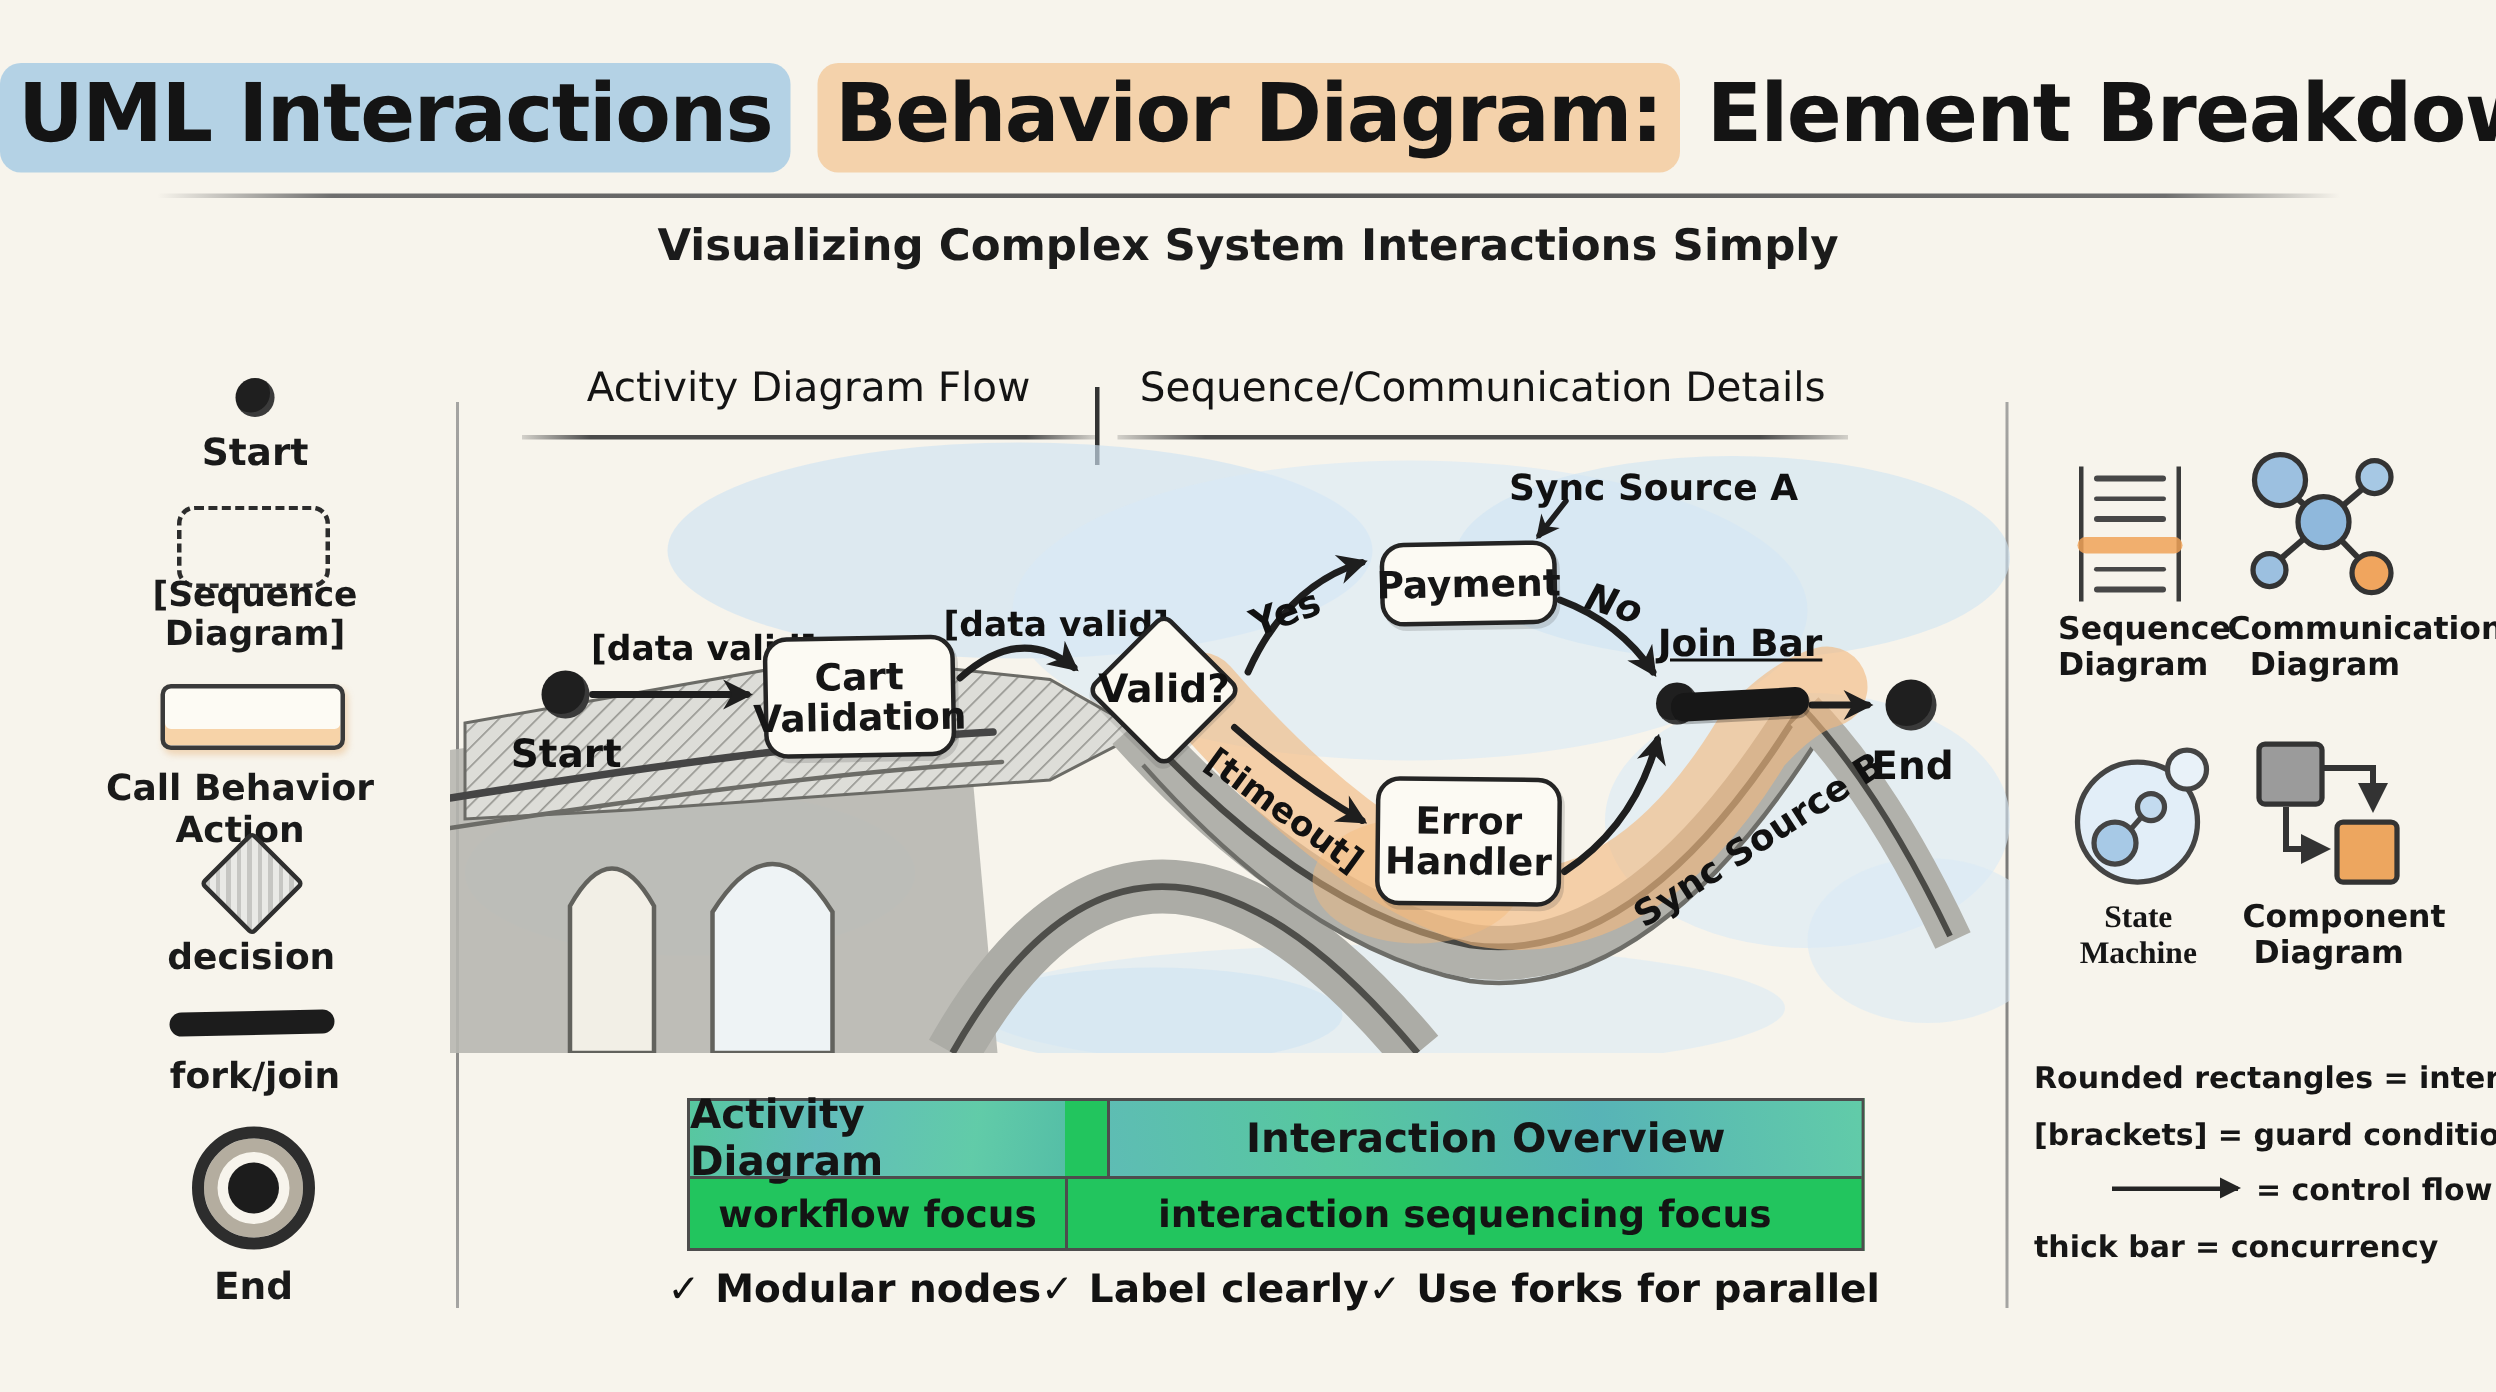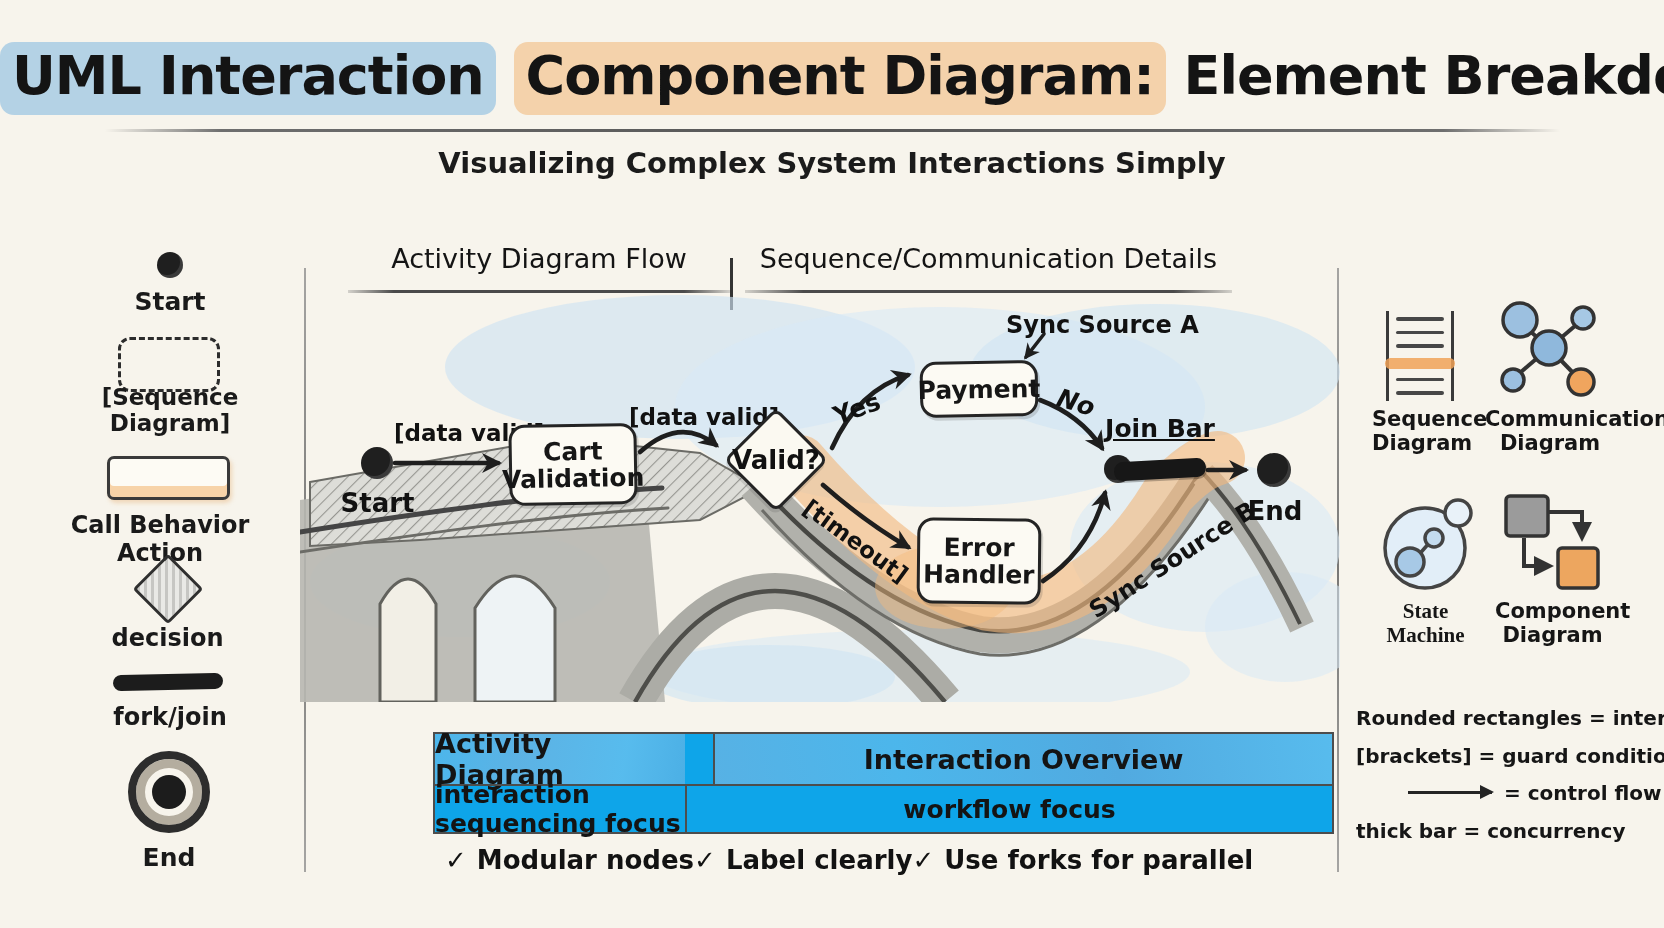--- a/index.html
+++ b/index.html
@@ -48,21 +48,21 @@
     box-shadow:2px 3px 0 rgba(60,60,60,.18); }
   .guard{ font-weight:bold; font-size:23px; color:#111; white-space:nowrap; }
   .flow-label{ font-weight:bold; font-size:26px; color:#111; }
   .branch-label{ font-weight:bold; font-size:25px; color:#111; white-space:nowrap; }
   .valid-diamond{ border:3.5px solid #242424; border-radius:8px; background:#fbf9f1;
     transform:rotate(45deg); box-shadow:2px 3px 0 rgba(60,60,60,.15); }
   .joinbar-shape{ background:#171717; border-radius:9px; transform:rotate(-3deg);
     box-shadow:1px 2px 0 rgba(0,0,0,.25); }
 
   
-  .cmp-table{ left:433px; top:732px; width:901px; border:2.5px solid #4d4d4d; background:#0ea5e9; }
+  .cmp-table{ left:458px; top:732px; width:785px; border:2.5px solid #4d4d4d; background:#22c55e; }
   .cmp-row{ display:grid; grid-template-columns:250px 1fr; }
   .cmp-cell{ display:flex; align-items:center; justify-content:center; font-weight:bold; color:#141414; }
   .cmp-head .cmp-cell{ height:50px; font-size:27px; }
   .cmp-body .cmp-cell{ height:48px; font-size:25px; border-top:2.5px solid #4d4d4d; }
   .cmp-cell + .cmp-cell{ border-left:2.5px solid #4d4d4d; }
   .blue-a{ background:linear-gradient(100deg, rgba(151,203,238,.45), rgba(126,184,226,.70) 35%, rgba(160,210,242,.5) 75%, rgba(126,184,226,.55)); }
   .blue-b{ background:linear-gradient(80deg, rgba(126,184,226,.65), rgba(151,203,238,.45) 30%, rgba(110,172,220,.7) 65%, rgba(160,210,242,.5));margin-left:28px; }
 
   
   .checklist{ left:445px; top:845px; width:682px; display:flex; justify-content:space-between;text-align:right; }
@@ -80,22 +80,22 @@
   .note-arrow{ display:inline-block; width:84px; height:3px; background:#242424; position:relative; vertical-align:6px; margin-right:12px; }
   .note-arrow::after{ content:""; position:absolute; right:-2px; top:-6px; border-left:14px solid #242424;
     border-top:7px solid transparent; border-bottom:7px solid transparent; }
 </style>
 </head>
 <body>
 
 <div class="canvas">
 
   <div class="abs title">
-    <span class="hl hl-blue">UML Interaction</span>
-    <span class="hl hl-orange">Component Diagram:</span>
+    <span class="hl hl-blue">UML Interactions</span>
+    <span class="hl hl-orange">Behavior Diagram:</span>
     <span>Element Breakdown</span>
   </div>
   <div class="abs title-rule"></div>
   <div class="abs subtitle">Visualizing Complex System Interactions Simply</div>
 
   <div class="abs vdiv" style="left:304px; top:268px; height:604px;"></div>
   <div class="abs vdiv" style="left:1337px; top:268px; height:604px;"></div>
 
   <div class="abs dot" style="left:157px; top:252px; width:26px; height:26px;"></div>
   <div class="abs lg-label c" style="left:120px; top:287px; width:100px; font-size:25px;">Start</div>
@@ -224,22 +224,22 @@
 
   <div class="abs dot" style="left:1257px; top:453px; width:34px; height:34px;"></div>
   <div class="abs flow-label c" style="left:1244px; top:496px; width:62px;">End</div>
 
   <div class="abs cmp-table">
     <div class="cmp-row cmp-head">
       <div class="cmp-cell blue-a">Activity Diagram</div>
       <div class="cmp-cell blue-b">Interaction Overview</div>
     </div>
     <div class="cmp-row cmp-body">
+      <div class="cmp-cell">workflow focus</div>
       <div class="cmp-cell">interaction sequencing focus</div>
-      <div class="cmp-cell">workflow focus</div>
     </div>
   </div>
 
   <div class="abs checklist">
     <div class="check-item">
       <span class="check-mark">✓</span><span>Modular nodes</span>
     </div>
     <div class="check-item">
       <span class="check-mark">✓</span><span>Label clearly</span>
     </div>

